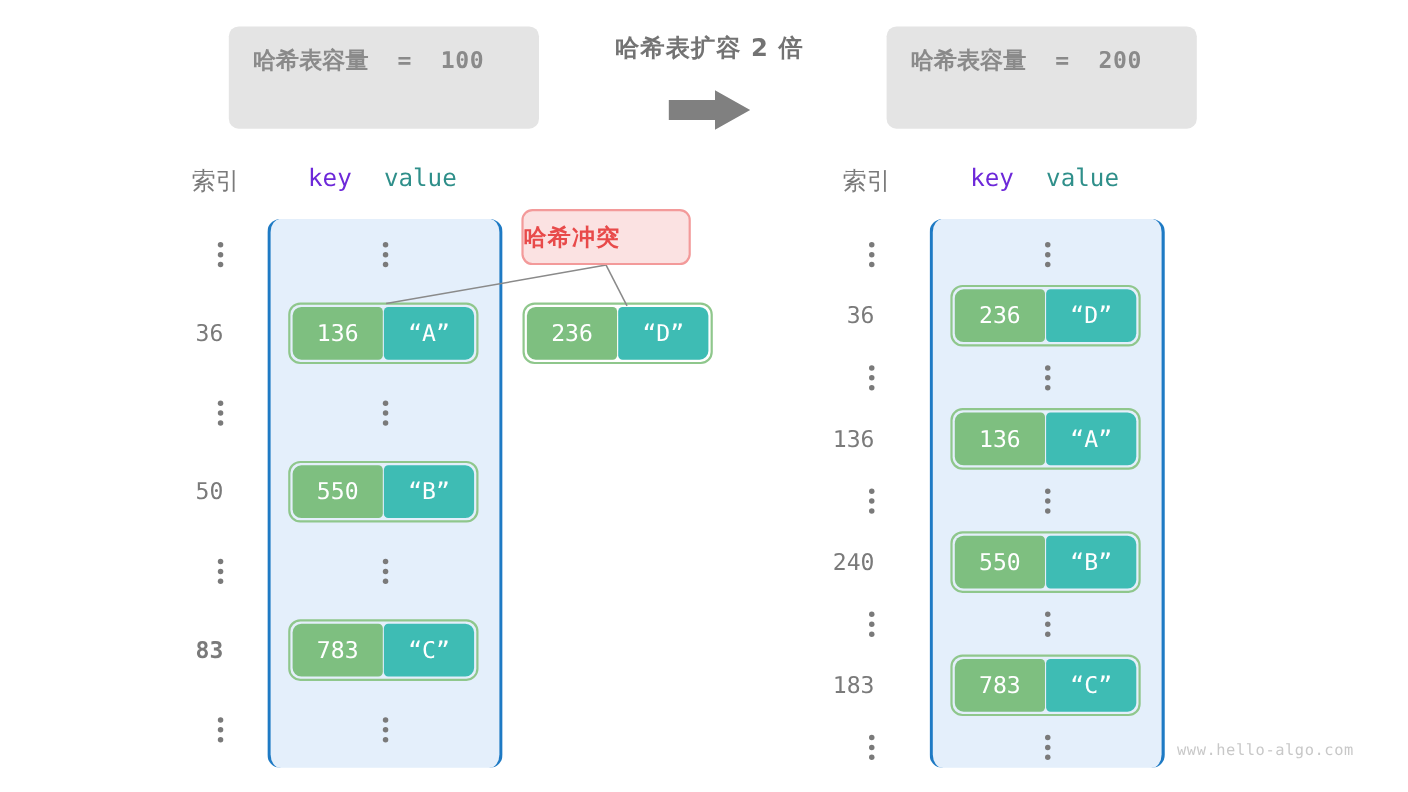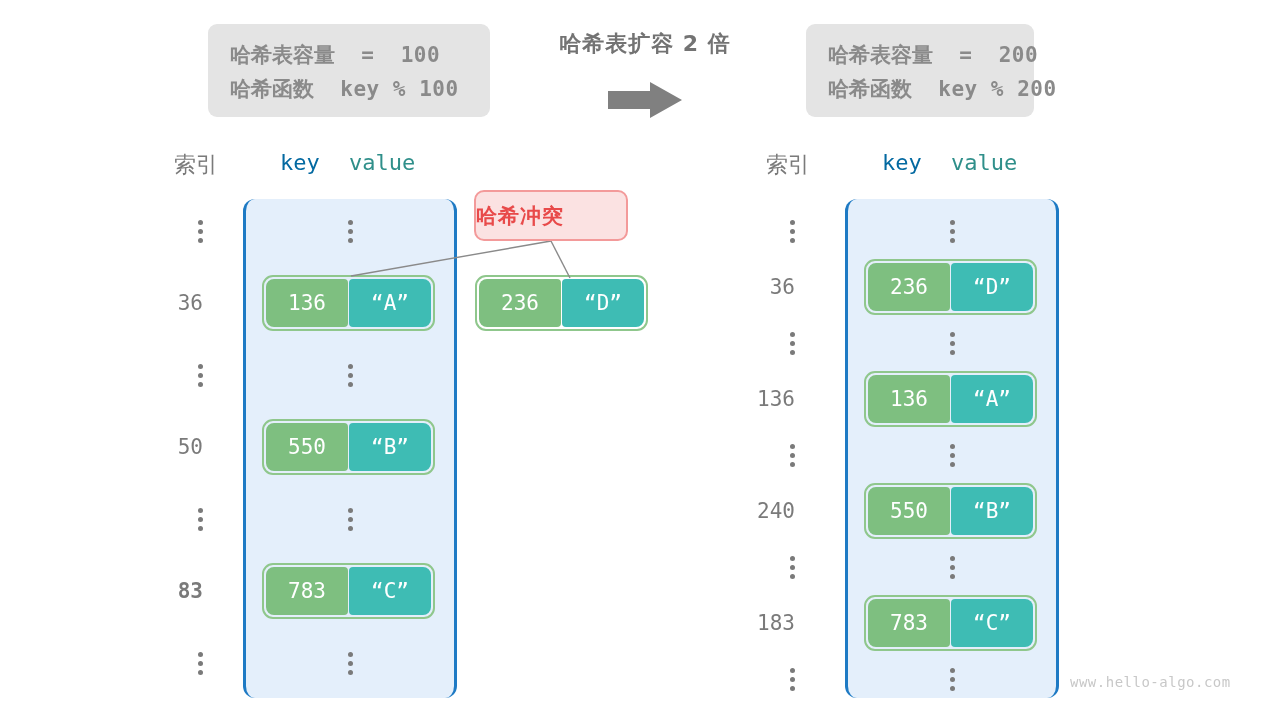--- a/index.html
+++ b/index.html
@@ -37,21 +37,21 @@
     font-family: "DejaVu Sans Mono", "Liberation Mono", monospace;
     font-weight: bold;
     letter-spacing: 0.5px;
   }
   .info-line .cn {
     font-family: "DejaVu Sans", "Liberation Sans", sans-serif;
     font-weight: bold;
     letter-spacing: 0px;
   }
   #info-left  { left: 208px; top: 24px; width: 282px; height: 93px; }
-  #info-right { left: 806px; top: 24px; width: 228px; height: 93px; }
+  #info-right { left: 806px; top: 24px; width: 282px; height: 93px; }
 
   
   #transform-title {
     position: absolute;
     left: 520px;
     top: 29px;
     width: 250px;
     text-align: center;
     font-size: 22px;
     font-weight: bold;
@@ -83,21 +83,21 @@
   .col-head {
     position: absolute;
     font-size: 22px;
     white-space: pre;
   }
   .head-index {
     color: #7a7a7a;
     font-family: "DejaVu Sans", "Liberation Sans", sans-serif;
   }
   .head-key {
-    color: #0369a1;
+    color: #6d28d9;
     font-family: "DejaVu Sans Mono", "Liberation Mono", monospace;
   }
   .head-value {
     color: #2f8f8a;
     font-family: "DejaVu Sans Mono", "Liberation Mono", monospace;
   }
   #head-index-left  { left: 174px; top: 150px; }
   #head-key-left    { left: 280px; top: 150px; }
   #head-value-left  { left: 349px; top: 150px; }
   #head-index-right { left: 766px; top: 150px; }
@@ -203,31 +203,29 @@
     letter-spacing: 0.5px;
   }
 </style>
 </head>
 <body>
 
 <div class="stage">
 
   <div class="info-box" id="info-left">
     <div class="info-line"><span class="cn">哈希表容量</span>  <span>=  100</span></div>
-    <div class="info-line"><span class="cn">哈希函数</span>  <span>key % 100</span></div>
   </div>
 
   <div id="transform-title">哈希表扩容 2 倍</div>
   <svg id="transform-arrow" viewBox="0 0 80 40">
     <polygon points="3,11 45,11 45,2 77,20 45,38 45,29 3,29" fill="#808080"></polygon>
   </svg>
 
   <div class="info-box" id="info-right">
     <div class="info-line"><span class="cn">哈希表容量</span>  <span>=  200</span></div>
-    <div class="info-line"><span class="cn">哈希函数</span>  <span>key % 200</span></div>
   </div>
 
   <div class="col-head head-index" id="head-index-left">索引</div>
   <div class="col-head head-key" id="head-key-left">key</div>
   <div class="col-head head-value" id="head-value-left">value</div>
 
   <div class="col-head head-index" id="head-index-right">索引</div>
   <div class="col-head head-key" id="head-key-right">key</div>
   <div class="col-head head-value" id="head-value-right">value</div>
 

